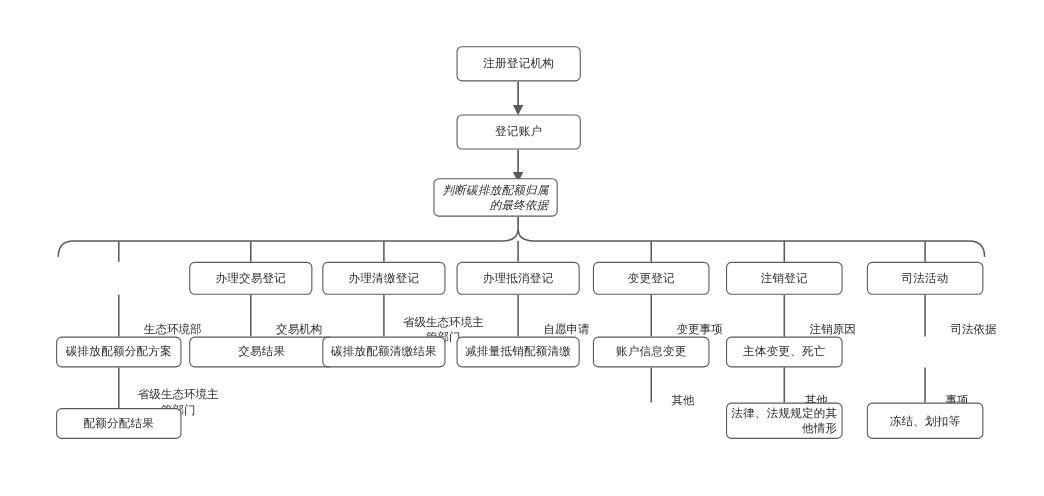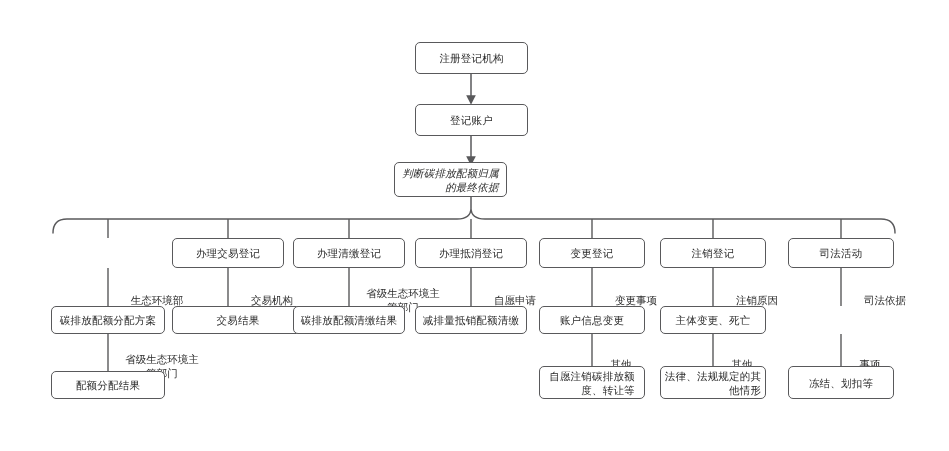--- a/index.html
+++ b/index.html
@@ -161,24 +161,20 @@
   </div>
   <div class="edge-label" style="left:596px; top:279px; width:80px;">
     <span>变更事项</span>
   </div>
   <div class="node" style="left:539px; top:306px; width:106px; height:28px;">
     <span class="txt">账户信息变更</span>
   </div>
   <div class="edge-label" style="left:596px; top:343px; width:50px;">
     <span>其他</span>
   </div>
-  <div class="node" style="left:539px; top:366px; width:106px; height:33px;">
-    <span class="txt">自愿注销碳排放额
-度、转让等</span>
-  </div>
 
   <div class="node" style="left:660px; top:238px; width:106px; height:30px;">
     <span class="txt">注销登记</span>
   </div>
   <div class="edge-label" style="left:717px; top:279px; width:80px;">
     <span>注销原因</span>
   </div>
   <div class="node" style="left:660px; top:306px; width:106px; height:28px;">
     <span class="txt">主体变更、死亡</span>
   </div>

